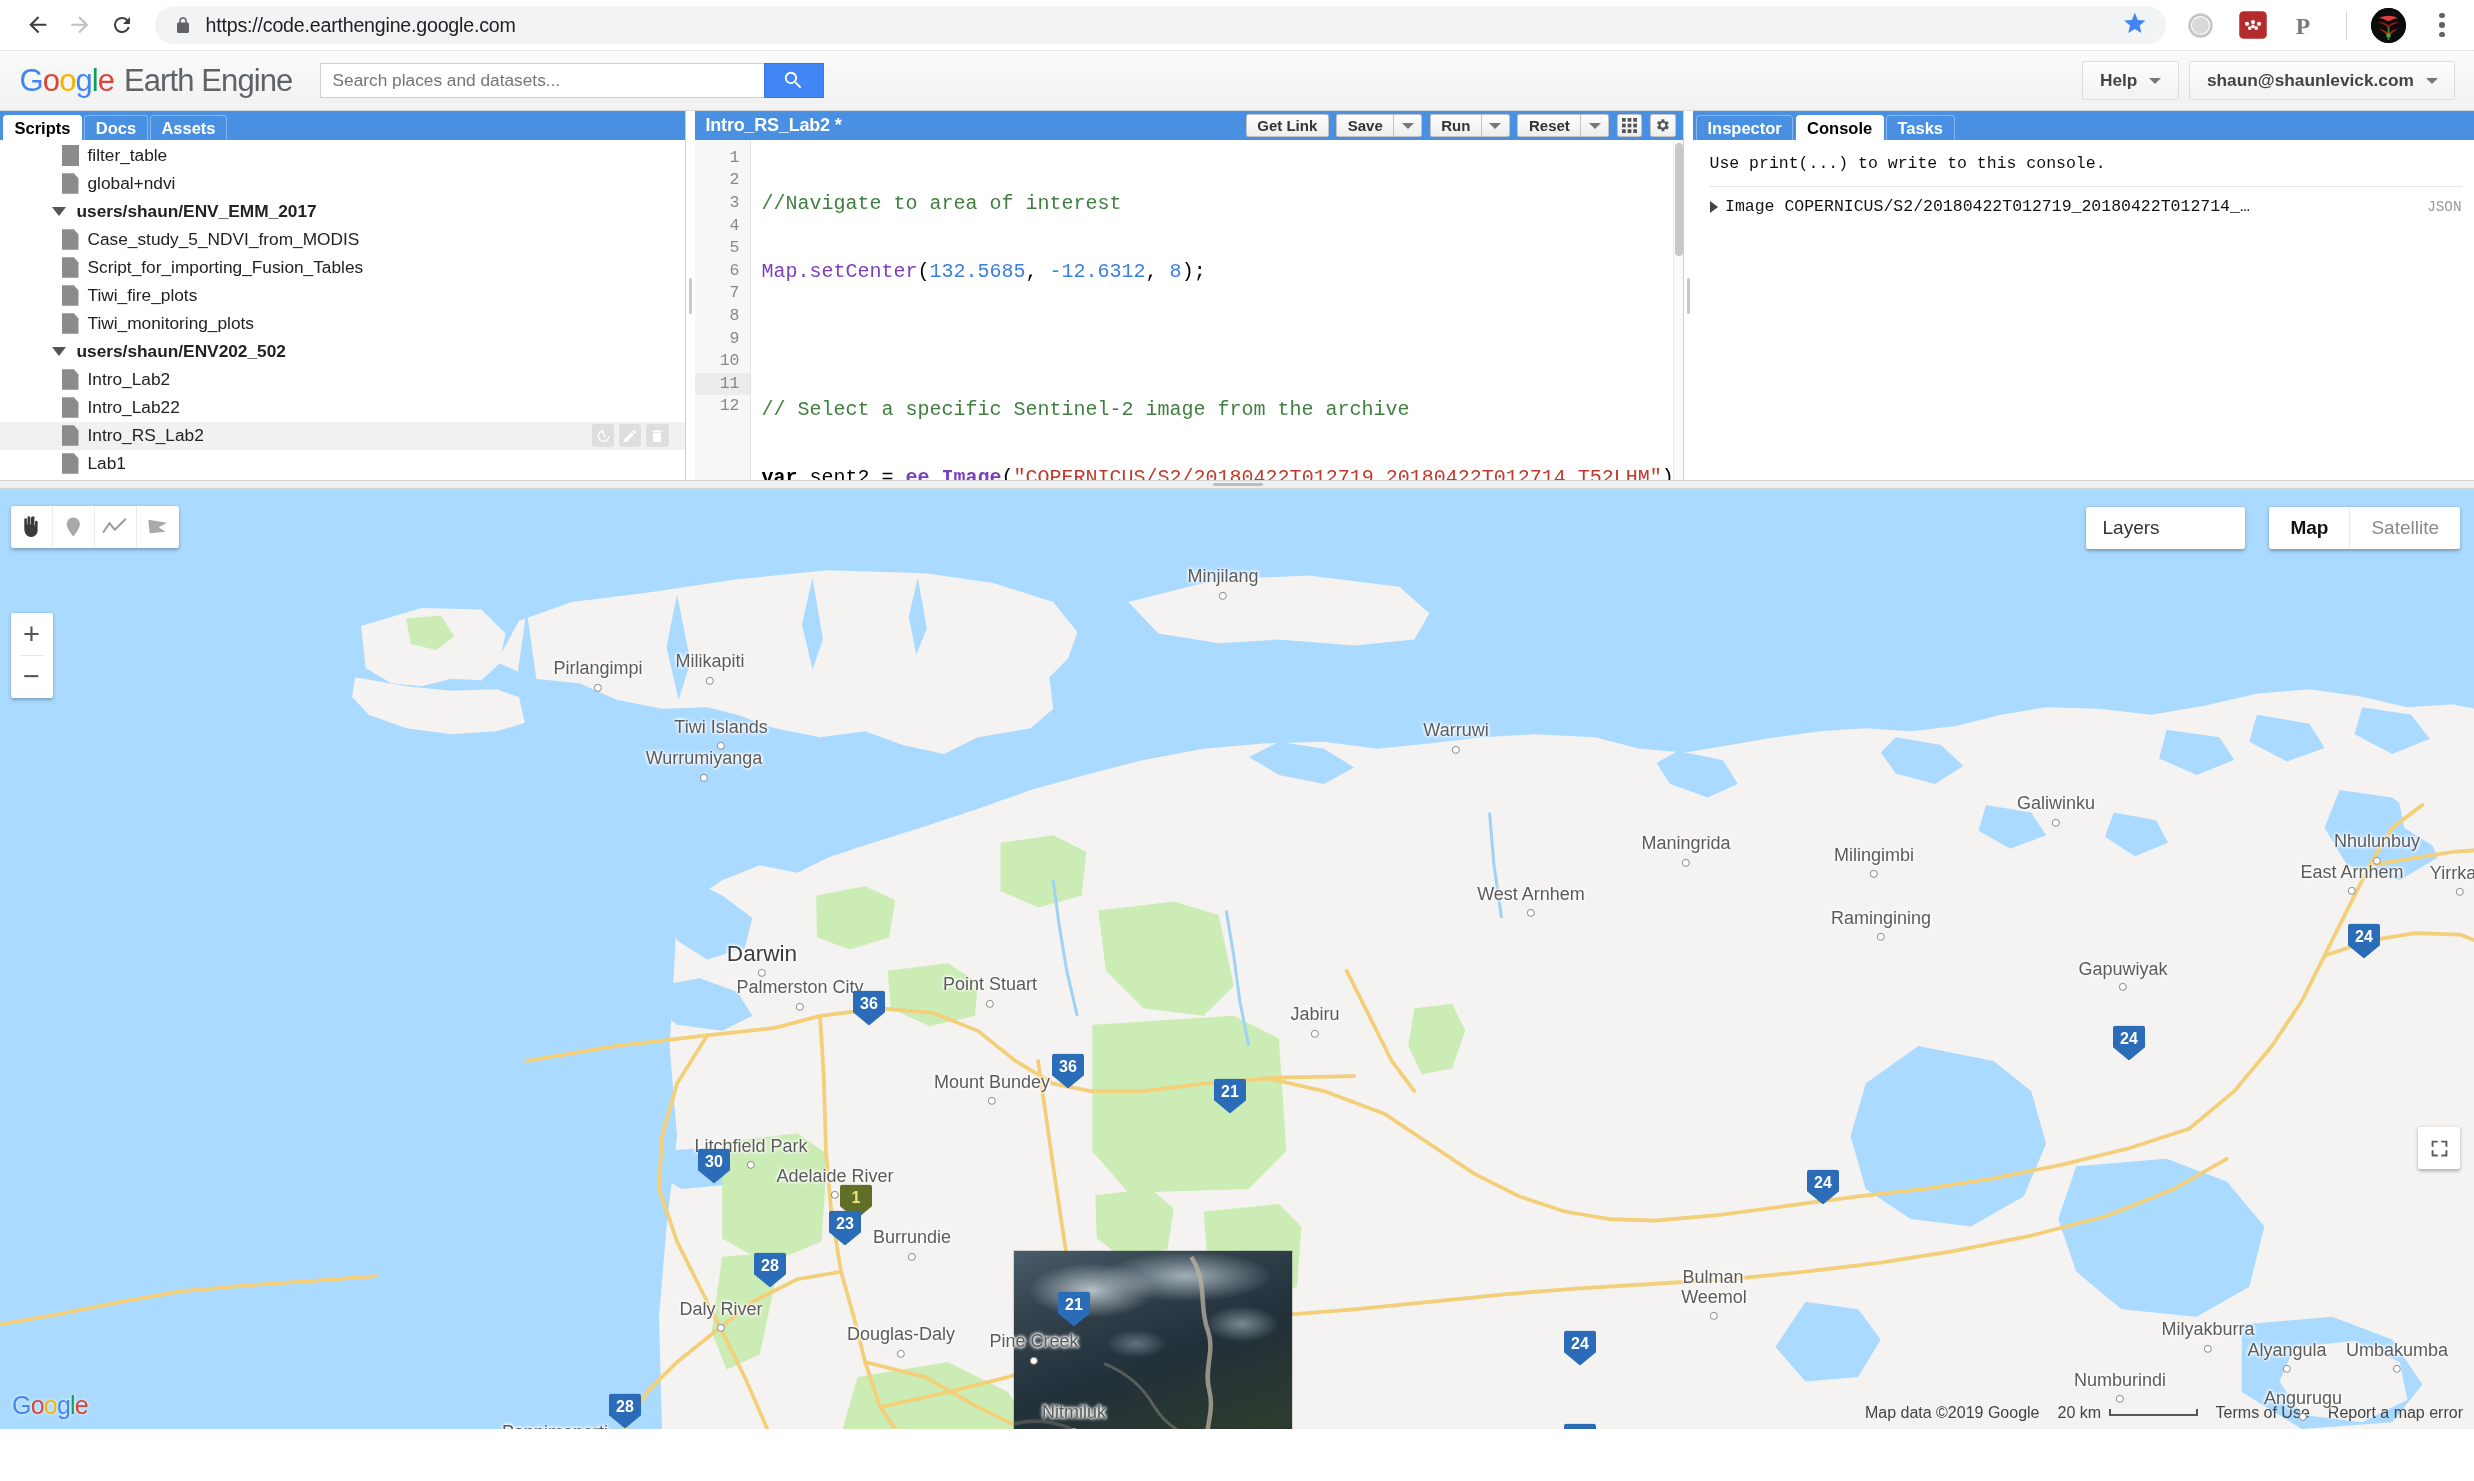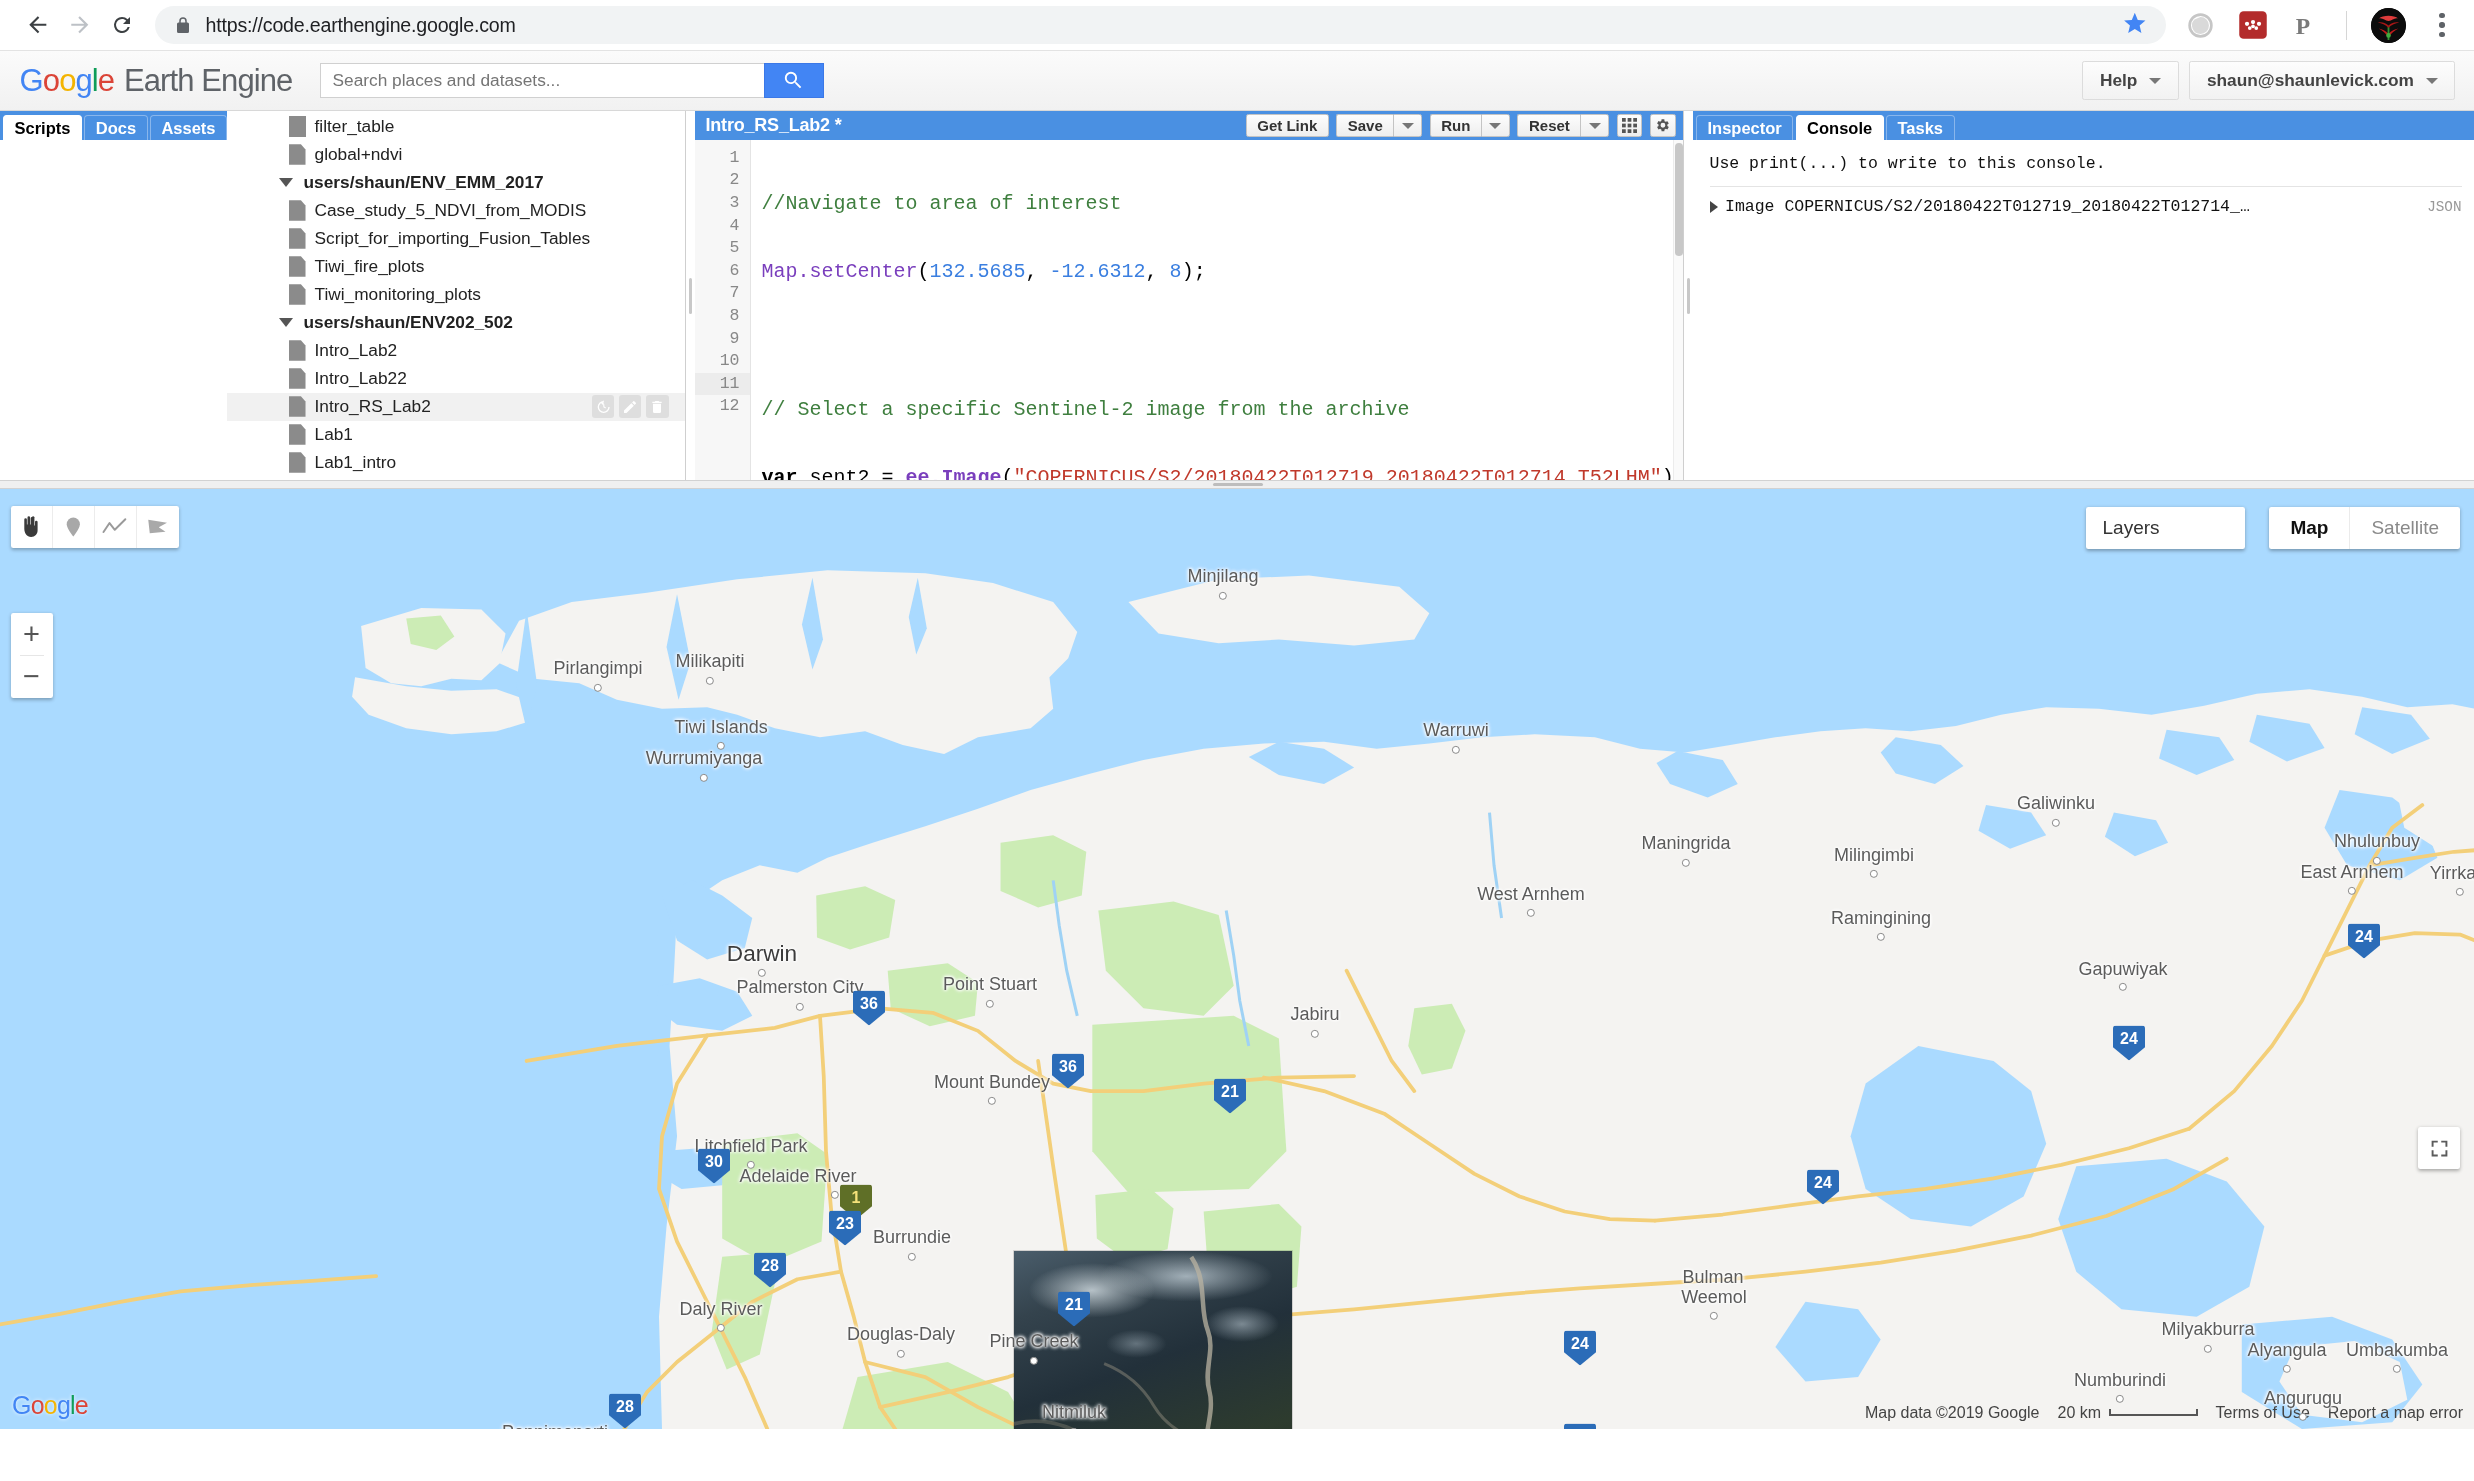--- a/index.html
+++ b/index.html
@@ -76,21 +76,21 @@
   }
   .ptab{
     height:25px; padding:0 10.5px; display:flex;align-items:center;justify-content:center;
     font-size:16.5px; font-weight:bold; color:#fff; cursor:pointer;
     border-radius:3.8px 3.8px 0 0; border:0.8px solid rgba(255,255,255,.35); border-bottom:none;
     background:#4a90e2;
   }
   .ptab.active{ background:#fff; color:#000; border-color:#fff; }
 
   
-  .left-panel{ width:686px; border-right:0.8px solid #cfcfcf; display:flex;flex-direction:row; background:#fff;}
+  .left-panel{ width:686px; border-right:0.8px solid #cfcfcf; display:flex;flex-direction:column; background:#fff;}
   .tree{ flex:1; overflow:hidden; padding-top:1.5px; font-size:17.3px; color:#222; position:relative;}
   .tree-row{ height:28px; display:flex; align-items:center; padding-left:42px; position:relative;}
   .tree-row.indent2{ padding-left:62px; }
   .tree-row.folder{ padding-left:52px; font-weight:bold; }
   .tree-row.selected{ background:#f1f1f1; }
   .tri{ width:0;height:0;border-left:7.5px solid transparent;border-right:7.5px solid transparent;
         border-top:9px solid #555; margin-right:10.5px; flex:none;}
   .fileicon{ width:16.5px;height:20.3px;background:#8b8b8b;margin-right:9px;flex:none;
              clip-path:polygon(0 0,72% 0,100% 26%,100% 100%,0 100%);}
   .fileicon.sq{ clip-path:none; }
@@ -706,21 +706,21 @@
       <div class="map-label" style="left: 800px; top: 498px;">Palmerston City</div>
       <div class="poi-dot" style="left: 800px; top: 518px;"></div>
       <div class="map-label" style="left: 990px; top: 495px;">Point Stuart</div>
       <div class="poi-dot" style="left: 990px; top: 515px;"></div>
       <div class="map-label" style="left: 1315px; top: 525px;">Jabiru</div>
       <div class="poi-dot" style="left: 1315px; top: 545px;"></div>
       <div class="map-label" style="left: 992px; top: 593px;">Mount Bundey</div>
       <div class="poi-dot" style="left: 992px; top: 612px;"></div>
       <div class="map-label" style="left: 751px; top: 657px;">Litchfield Park</div>
       <div class="poi-dot" style="left: 751px; top: 676px;"></div>
-      <div class="map-label" style="left: 798px; top: 687px;">Adelaide River</div>
+      <div class="map-label" style="left: 835px; top: 687px;">Adelaide River</div>
       <div class="poi-dot" style="left: 835px; top: 706px;"></div>
       <div class="map-label" style="left: 912px; top: 748px;">Burrundie</div>
       <div class="poi-dot" style="left: 912px; top: 768px;"></div>
       <div class="map-label" style="left: 721px; top: 820px;">Daly River</div>
       <div class="poi-dot" style="left: 721px; top: 839px;"></div>
       <div class="map-label" style="left: 901px; top: 845px;">Douglas-Daly</div>
       <div class="poi-dot" style="left: 901px; top: 865px;"></div>
       <div class="map-label" style="left: 1034px; top: 852px;">Pine Creek</div>
       <div class="poi-dot" style="left: 1034px; top: 872px;"></div>
       <div class="map-label" style="left: 555px; top: 943px;">Peppimenarti</div>

